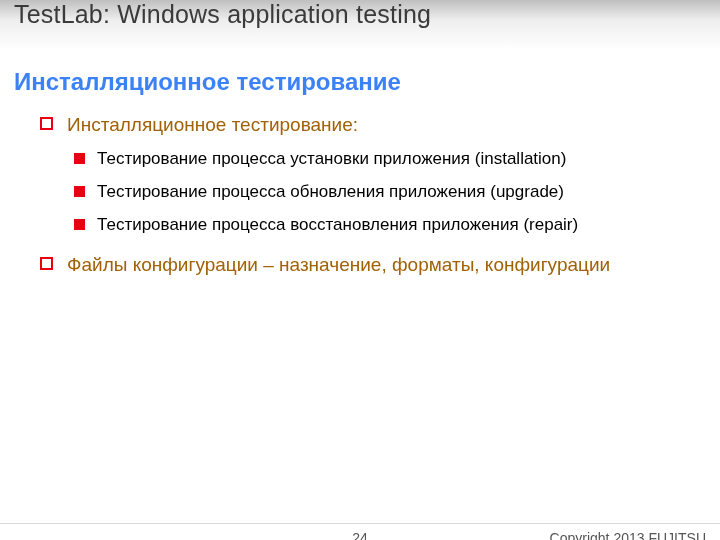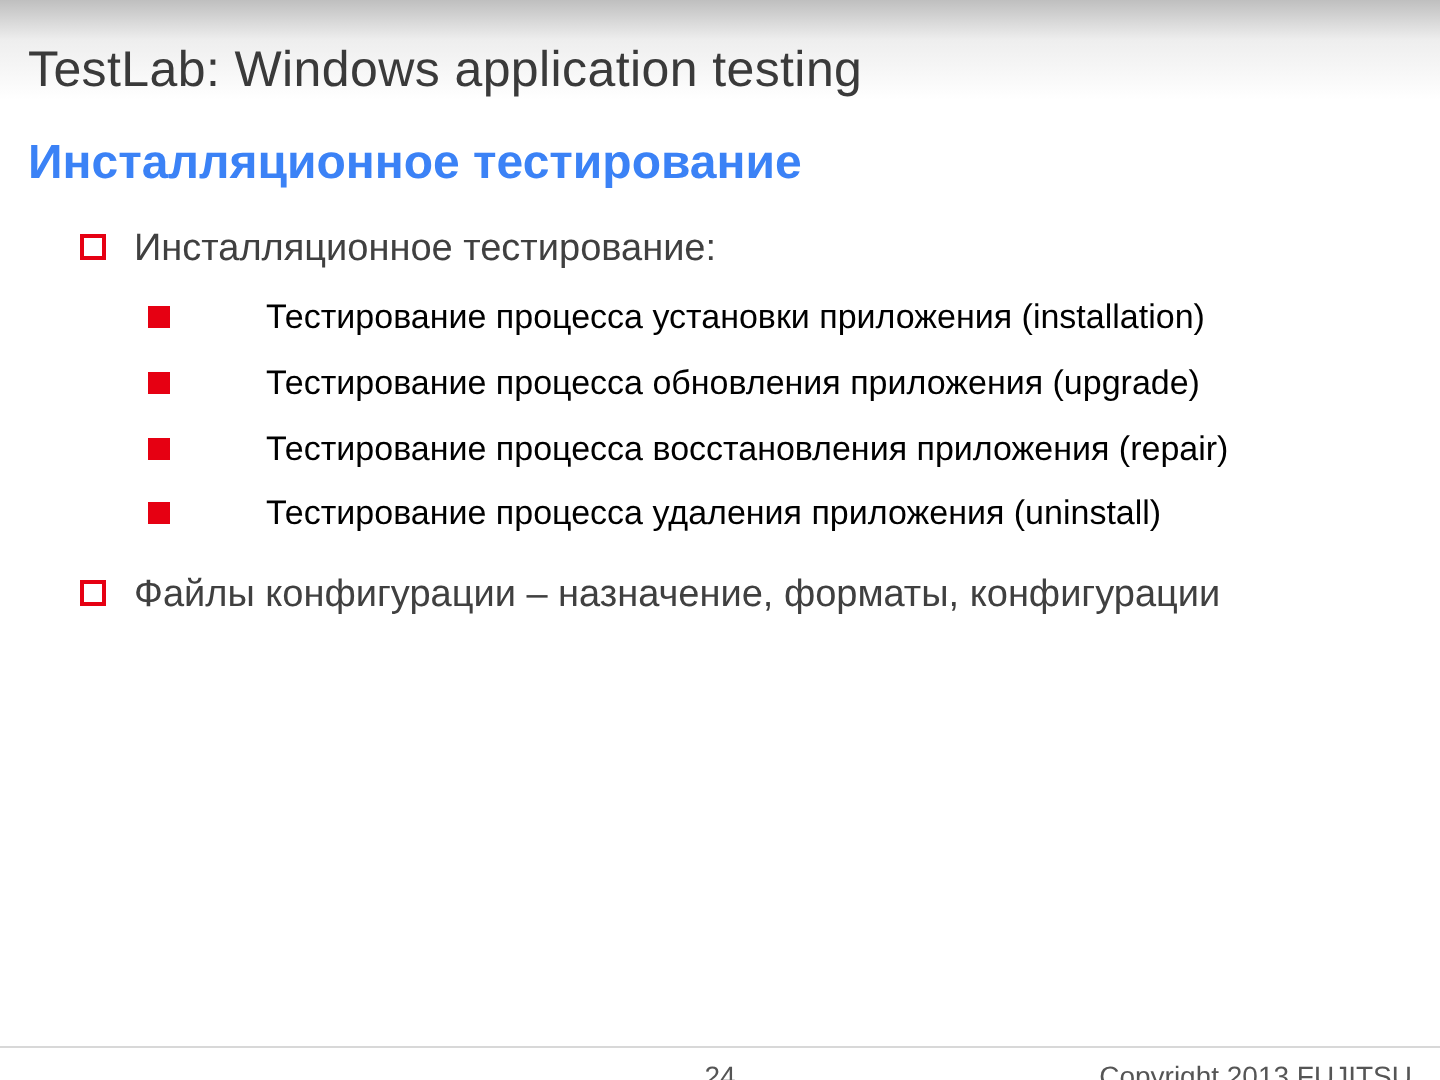--- a/index.html
+++ b/index.html
@@ -16,21 +16,21 @@
     position: relative;
     width: 720px;
     height: 540px;
     box-sizing: border-box;
   }
   .header-bar {
     position: relative;
     height: 50px;
     background: linear-gradient(to bottom, #bfbfbf 0%, #eeeeee 40%, #ffffff 100%);
     display: flex;
-    align-items: flex-end;
+    align-items: flex-start;
     padding-left: 14px;
     padding-right: 12px;
     box-sizing: border-box;
   }
   .header-title {
     font-size: 25px;
     color: #3a3a3a;
     font-weight: 400;
     flex: 1;
     letter-spacing: 0.2px;
@@ -55,42 +55,41 @@
   }
   .item-l1 {
     display: flex;
     align-items: flex-start;
     margin: 16px 0 10px 0;
   }
   .item-l2 {
     display: flex;
     align-items: flex-start;
     margin: 0 0 10px 34px;
-    gap: 36px;
   }
   .bullet-hollow {
     width: 13px;
     height: 13px;
     border: 2px solid #E60012;
     box-sizing: border-box;
     flex: 0 0 auto;
     margin-top: 5px;
     margin-right: 14px;
   }
   .bullet-solid {
     width: 11px;
     height: 11px;
     background: #E60012;
     flex: 0 0 auto;
     margin-top: 5px;
     margin-right: 12px;
   }
   .l1-text {
     font-size: 19px;
-    color: #404040;
+    color: #a16207;
     line-height: 1.35;
   }
   .l2-text {
     font-size: 17px;
     color: #000;
     line-height: 1.35;
   }
   .footer {
     position: absolute;
     left: 0;
@@ -139,24 +138,20 @@
     <div class="item-l2">
       <span class="bullet-solid"></span>
       <span class="l2-text">Тестирование процесса обновления приложения (upgrade)</span>
     </div>
 
     <div class="item-l2">
       <span class="bullet-solid"></span>
       <span class="l2-text">Тестирование процесса восстановления приложения (repair)</span>
     </div>
 
-    <div class="item-l2">
-      <span class="bullet-solid"></span>
-      <span class="l2-text">Тестирование процесса удаления приложения (uninstall)</span>
-    </div>
 
     <div class="item-l1">
       <span class="bullet-hollow"></span>
       <span class="l1-text">Файлы конфигурации – назначение, форматы, конфигурации</span>
     </div>
 
   </div>
 
   <div class="footer">
     <span class="footer-page">24</span>

